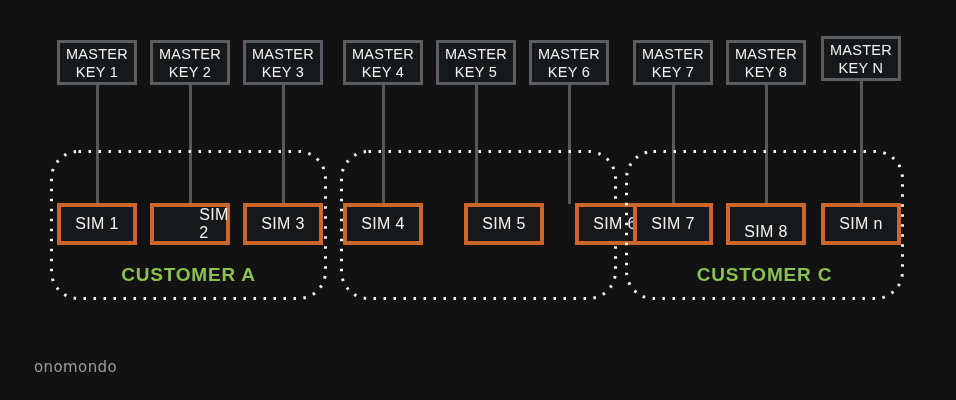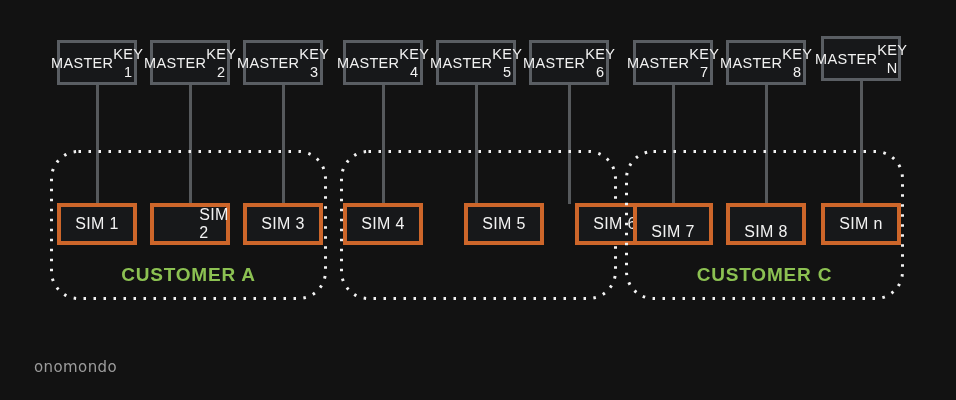--- a/index.html
+++ b/index.html
@@ -19,20 +19,21 @@
   
   .master-box {
     position: absolute;
     width: 80px;
     height: 45px;
     box-sizing: border-box;
     border: 3px solid var(--master_border, #5a5e63);
     background: var(--box_fill, #17181a);
     color: var(--box_text, #f2f2f2);
     display: flex;
+    flex-direction: column;
     align-items: center;
     justify-content: center;
     font-size: 14.5px;
     line-height: 18px;
     text-align: center;
     letter-spacing: 0.3px;
   }
 
   
   .connector {
@@ -178,21 +179,21 @@
     </div>
     <div class="sim-box" style="left:189px;margin-left:46px;">
       <span>SIM 6</span>
     </div>
   </div>
 
   <div class="group" style="left:625px; width:279px;">
     <svg class="dots" width="279" height="150" viewBox="0 0 279 150">
       <rect x="1.5" y="1.5" width="276" height="147" rx="27"></rect>
     </svg>
-    <div class="sim-box" style="left:8px;align-items:flex-end;">
+    <div class="sim-box" style="left:8px;">
       <span>SIM 7</span>
     </div>
     <div class="sim-box" style="left:101px;align-items:flex-end;">
       <span>SIM 8</span>
     </div>
     <div class="sim-box" style="left:196px;">
       <span>SIM n</span>
     </div>
     <div class="group-label">CUSTOMER C</div>
   </div>

